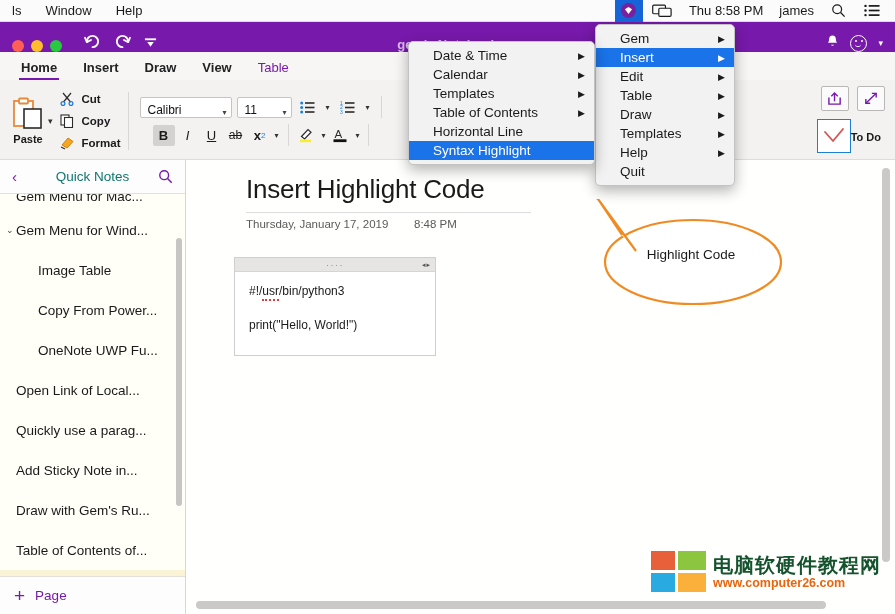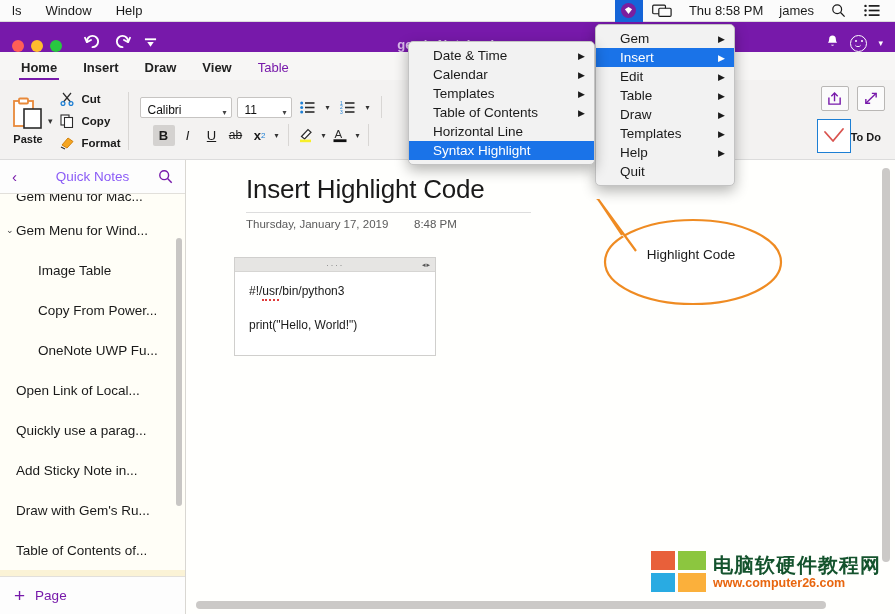--- a/index.html
+++ b/index.html
@@ -117,21 +117,21 @@
   
   .sidebar{
     position:absolute; left:0; top:160px; width:186px; height:454px;
     background:#fffef7; z-index:10; border-right:1px solid #d9d7d2;
   }
   .sbhead{
     height:34px; background:#fdfdfd; border-bottom:1px solid #e2e0db;
     display:flex; align-items:center; padding:0 12px;
   }
   .sbback{ color:#7719aa; font-size:15px; width:18px; }
-  .sbtitle{ flex:1; text-align:center; font-size:13.5px; color:#8b5cf6; }
+  .sbtitle{ flex:1; text-align:center; font-size:13.5px; color:#0f766e; }
   .sbsearch{ color:#7719aa; width:18px; display:flex; justify-content:flex-end;}
   .sblist{ position:absolute; top:34px; left:0; right:0; bottom:38px; overflow:hidden; }
   .sbrow{
     height:40px; display:flex; align-items:center; font-size:13.5px; color:#1a1a1a;
     padding-left:16px; white-space:nowrap; position:relative;
   }
   .sbrow.child{ padding-left:38px; }
   .sbrow.sel{ background:#fbf3d6; }
   .sbrow .chev{ position:absolute; left:6px; font-size:9px; color:#444; }
   .sbrow.clip{ overflow:hidden; }

